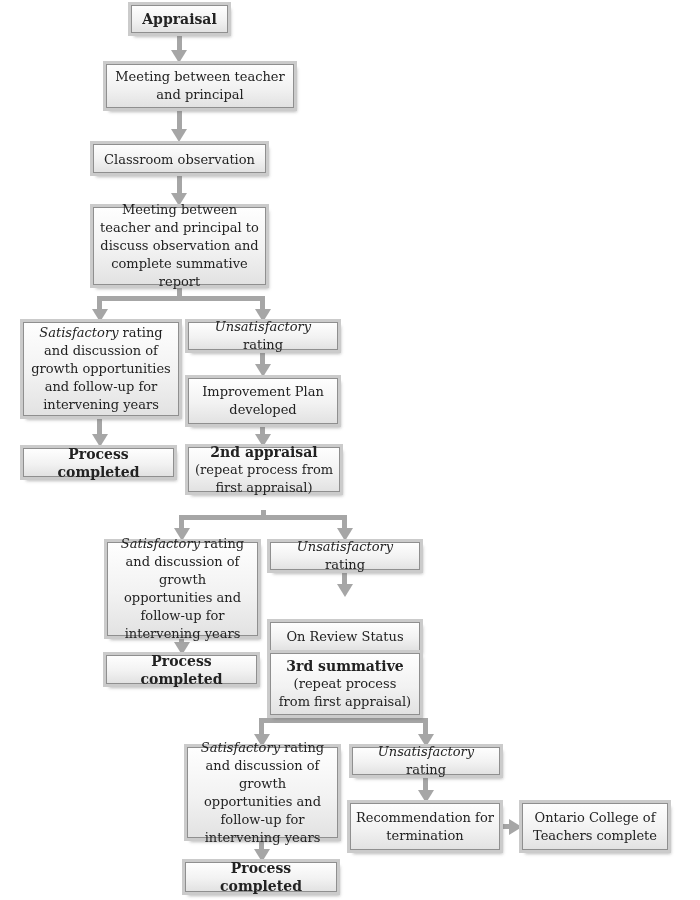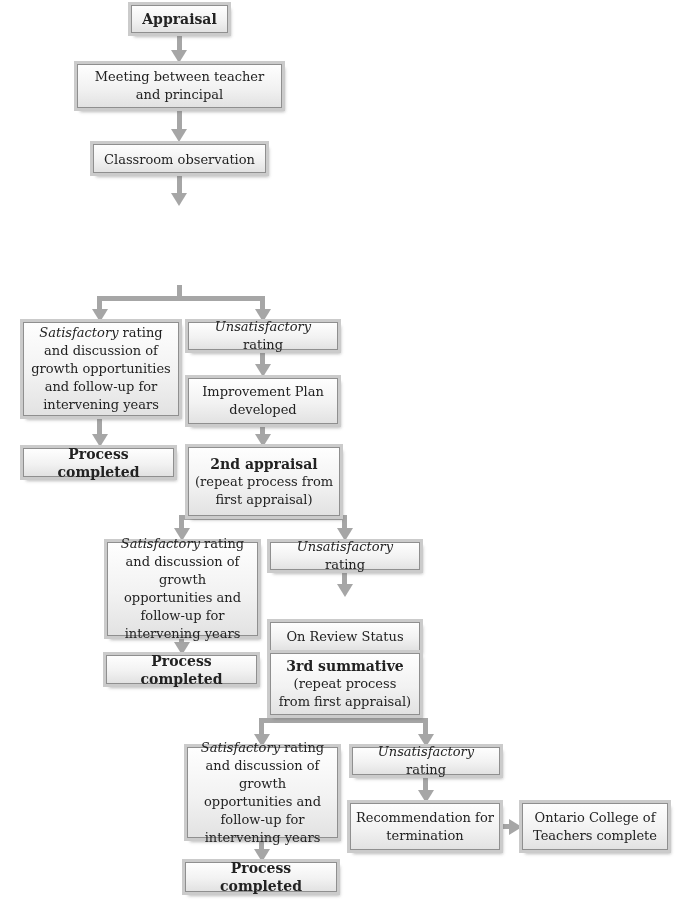--- a/index.html
+++ b/index.html
@@ -49,46 +49,49 @@
 </style>
 </head>
 <body>
 
 <div class="canvas">
 
   <div class="node" style="left:131px;top:5px;width:97px;height:28px;">
     <span class="t bold">Appraisal</span>
   </div>
 
-  <div class="node" style="left:77px;top:64px;width:205px;height:44px;">
+  <div class="node" style="left:106px;top:64px;width:188px;height:44px;">
     <span class="t">Meeting between teacher and principal</span>
   </div>
 
   <div class="node" style="left:93px;top:144px;width:173px;height:29px;justify-content:flex-end;">
     <span class="t">Classroom observation</span>
   </div>
 
+  <div class="node" style="left:93px;top:207px;width:173px;height:78px;">
+    <span class="t">Meeting between teacher and principal to discuss observation and complete summative report</span>
+  </div>
 
   <div class="node" style="left:23px;top:322px;width:156px;height:94px;">
     <span class="t"><em>Satisfactory</em><span> rating and discussion of growth opportunities and follow-up for intervening years</span></span>
   </div>
 
   <div class="node" style="left:188px;top:322px;width:150px;height:28px;">
     <span class="t"><em>Unsatisfactory</em><span> rating</span></span>
   </div>
 
   <div class="node" style="left:188px;top:378px;width:150px;height:46px;">
     <span class="t">Improvement Plan developed</span>
   </div>
 
   <div class="node" style="left:23px;top:448px;width:151px;height:29px;">
     <span class="t bold">Process completed</span>
   </div>
 
-  <div class="node" style="left:188px;top:447px;width:152px;height:69px;">
+  <div class="node" style="left:188px;top:447px;width:152px;height:45px;">
     <span class="t bold">2nd appraisal</span>
     <span class="t">(repeat process from first appraisal)</span>
   </div>
 
   <div class="node" style="left:107px;top:542px;width:151px;height:94px;">
     <span class="t"><em>Satisfactory</em><span> rating and discussion of growth opportunities and follow-up for intervening years</span></span>
   </div>
 
   <div class="node" style="left:270px;top:542px;width:150px;height:28px;">
     <span class="t"><em>Unsatisfactory</em><span> rating</span></span>

